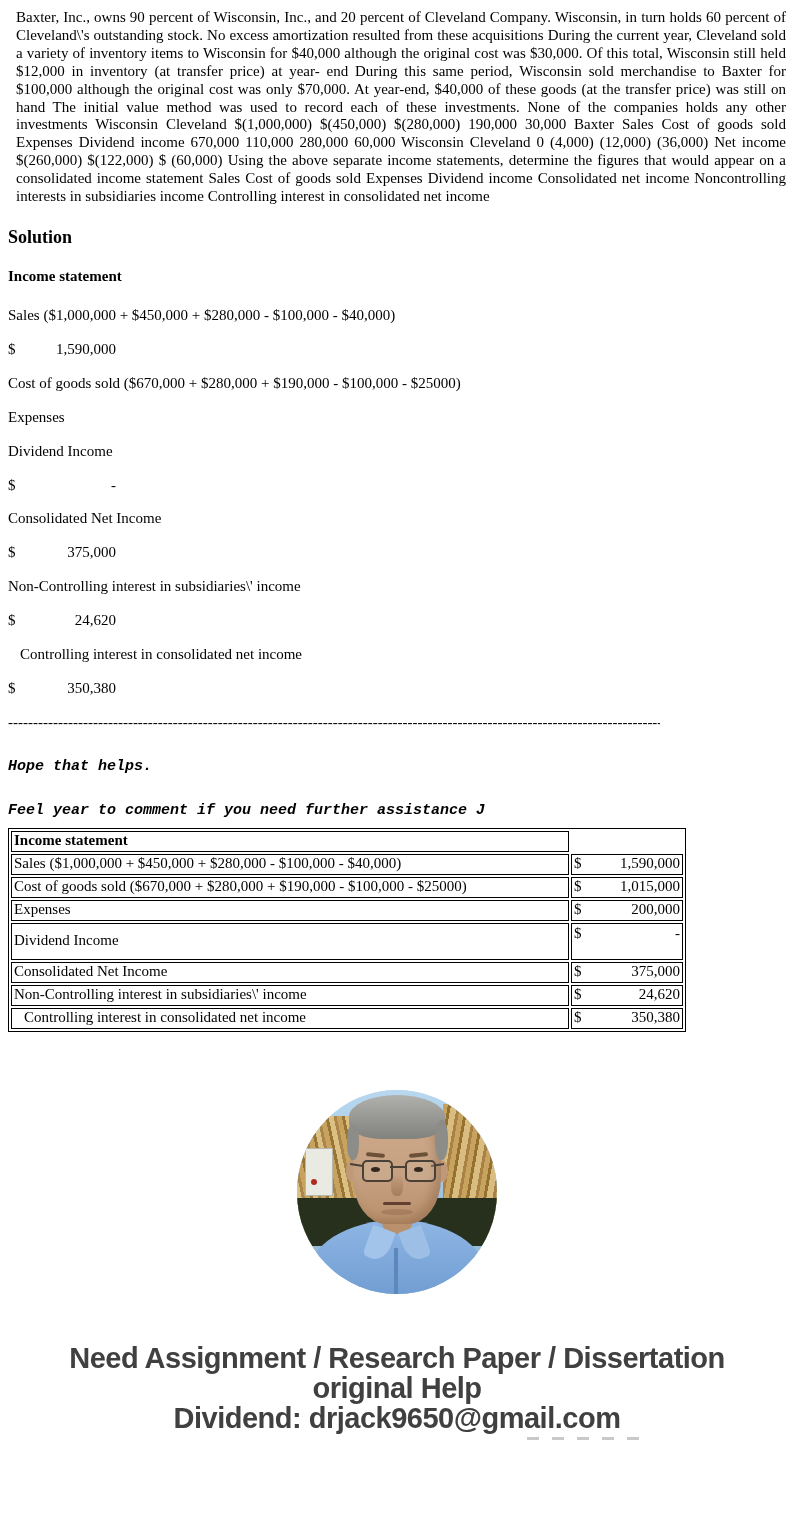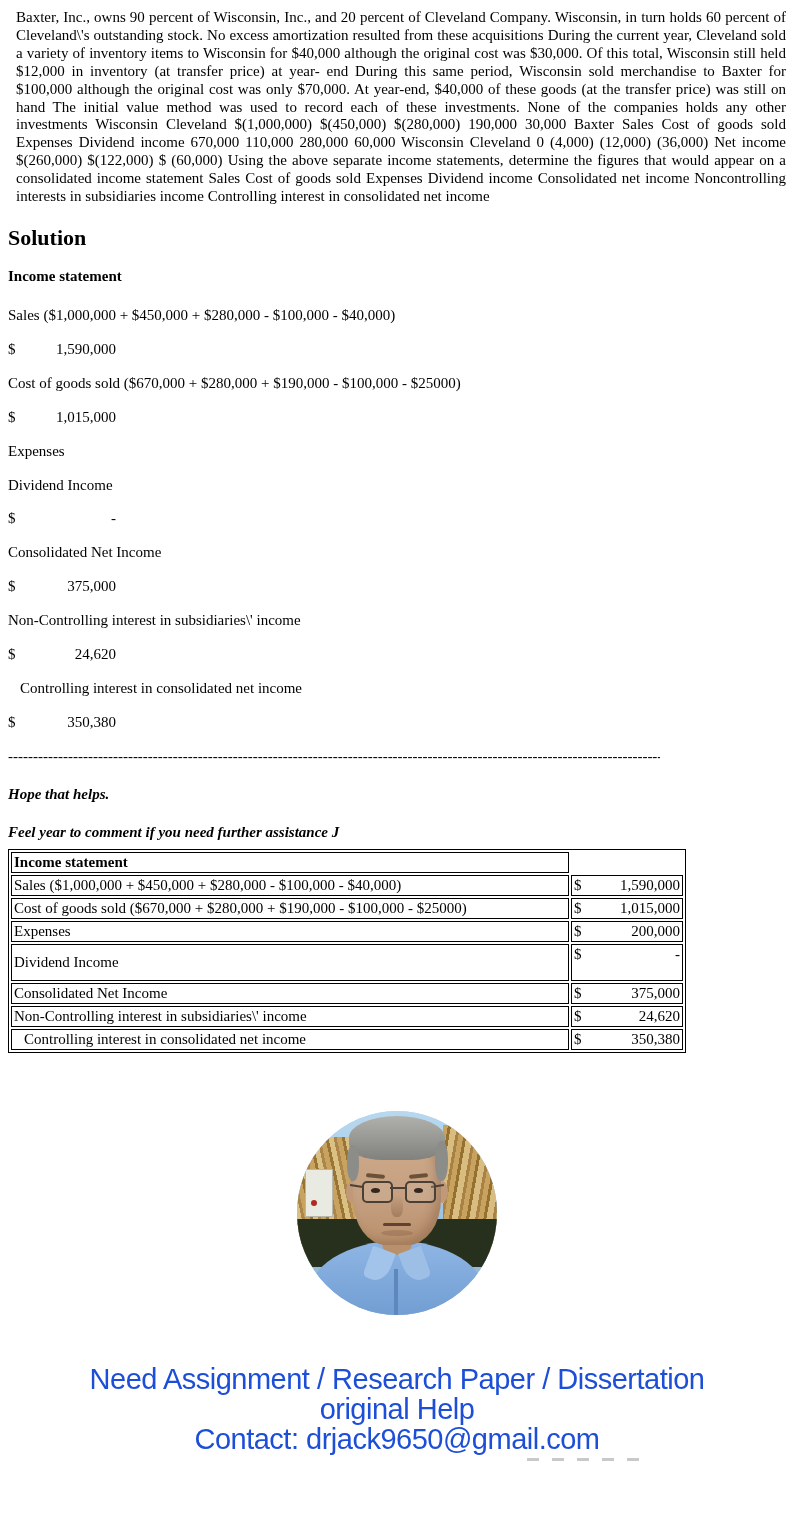--- a/index.html
+++ b/index.html
@@ -7,33 +7,33 @@
     width:794px; min-height:1523px;
     font-family:"Liberation Serif", serif;
     font-size:15px; line-height:17.9px; color:#000;
   }
   .page { padding:0 8px; }
 
   
   .intro { margin:9px 0 0 8px; text-align:justify; }
 
   
-  .h-solution { font-size:22px; line-height:19px; font-weight:bold; margin:22px 0 0 0; }
+  .h-solution { font-size:18px; line-height:19px; font-weight:bold; margin:22px 0 0 0; }
   .h-income   { font-size:15px; line-height:16px; font-weight:bold; margin:21px 0 0 0; }
 
   
   .stmt-line  { margin:16px 0 0 0; }
   .stmt-line.first { margin-top:23px; }
   .stmt-line.indent { padding-left:12px; }
   .amt-line .cur { display:inline-block; width:14px; }
   .amt-line .num { display:inline-block; width:94px; text-align:right; }
 
   .separator { margin:16px 0 0 0; white-space:nowrap; overflow:hidden; max-width:652px; }
 
-  .note { margin:20px 0 0 0; font-weight:bold; font-style:italic; }
+  .note { margin:26px 0 0 0; font-weight:bold; font-style:italic;font-family:Liberation Mono, monospace; }
 
   
   table.stmt {
     margin-top:8px; border-collapse:separate; border-spacing:2px;
     border:1px solid #000; width:678px; table-layout:fixed;
   }
   table.stmt col.c1 { width:558px; }
   table.stmt col.c2 { width:112px; }
   table.stmt td {
     border:1px solid #000; padding:0 2px; height:19px;
@@ -82,40 +82,39 @@
   .temple-r { left:134px; top:74px; width:13px; height:2px; background:#4a4036; transform:rotate(-9deg); }
   .eye-l { left:74px; top:77px; width:9px; height:5px; background:#34281e; border-radius:50%; }
   .eye-r { left:117px; top:77px; width:9px; height:5px; background:#34281e; border-radius:50%; }
   .nose { left:94px; top:84px; width:12px; height:22px;
     background:linear-gradient(180deg,rgba(0,0,0,0),rgba(120,80,50,0.38)); border-radius:40%; }
   .mouth { left:86px; top:112px; width:28px; height:3px; background:#63402f; border-radius:2px; }
   .chin { left:84px; top:119px; width:32px; height:6px; background:rgba(100,60,40,0.22); border-radius:50%; }
 
   
   .footer { margin-top:49px; text-align:center; font-family:"Liberation Sans", sans-serif;
-    font-weight:normal; font-size:29px; line-height:30px; letter-spacing:-0.5px; color:#1d4ed8; }
+    font-weight:bold; font-size:29px; line-height:30px; letter-spacing:-0.5px; color:#404040; }
 
   .dash-row { margin:4px 0 0 519px; display:flex; gap:13px; }
   .dash-row .dash { width:12px; height:3px; background:#c9c9c9; }
 </style>
 </head>
 <body>
 
 <div class="page">
 
   <p class="intro">Baxter, Inc., owns 90 percent of Wisconsin, Inc., and 20 percent of Cleveland Company. Wisconsin, in turn holds 60 percent of Cleveland\'s outstanding stock. No excess amortization resulted from these acquisitions During the current year, Cleveland sold a variety of inventory items to Wisconsin for $40,000 although the original cost was $30,000. Of this total, Wisconsin still held $12,000 in inventory (at transfer price) at year- end During this same period, Wisconsin sold merchandise to Baxter for $100,000 although the original cost was only $70,000. At year-end, $40,000 of these goods (at the transfer price) was still on hand The initial value method was used to record each of these investments. None of the companies holds any other investments Wisconsin Cleveland $(1,000,000) $(450,000) $(280,000) 190,000 30,000 Baxter Sales Cost of goods sold Expenses Dividend income 670,000 110,000 280,000 60,000 Wisconsin Cleveland 0 (4,000) (12,000) (36,000) Net income $(260,000) $(122,000) $ (60,000) Using the above separate income statements, determine the figures that would appear on a consolidated income statement Sales Cost of goods sold Expenses Dividend income Consolidated net income Noncontrolling interests in subsidiaries income Controlling interest in consolidated net income</p>
 
   <div class="h-solution">Solution</div>
   <div class="h-income">Income statement</div>
 
   <p class="stmt-line first">Sales ($1,000,000 + $450,000 + $280,000 - $100,000 - $40,000)</p>
   <p class="stmt-line amt-line"><span class="cur">$</span><span class="num">1,590,000</span></p>
 
   <p class="stmt-line">Cost of goods sold ($670,000 + $280,000 + $190,000 - $100,000 - $25000)</p>
-  <p class="stmt-line amt-line"><span class="cur">$</span><span class="num">1,015,000</span></p>
 
   <p class="stmt-line">Expenses</p>
 
   <p class="stmt-line">Dividend Income</p>
   <p class="stmt-line amt-line"><span class="cur">$</span><span class="num">-</span></p>
 
   <p class="stmt-line">Consolidated Net Income</p>
   <p class="stmt-line amt-line"><span class="cur">$</span><span class="num">375,000</span></p>
 
   <p class="stmt-line">Non-Controlling interest in subsidiaries\' income</p>
@@ -236,21 +235,21 @@
       <div class="eye-r"></div>
       <div class="nose"></div>
       <div class="mouth"></div>
       <div class="chin"></div>
     </div>
   </div>
 
   <div class="footer">
     <div>Need Assignment / Research Paper / Dissertation</div>
     <div>original Help</div>
-    <div>Contact: drjack9650@gmail.com</div>
+    <div>Dividend: drjack9650@gmail.com</div>
   </div>
 
   <div class="dash-row">
     <span class="dash"></span>
     <span class="dash"></span>
     <span class="dash"></span>
     <span class="dash"></span>
     <span class="dash"></span>
   </div>
 

